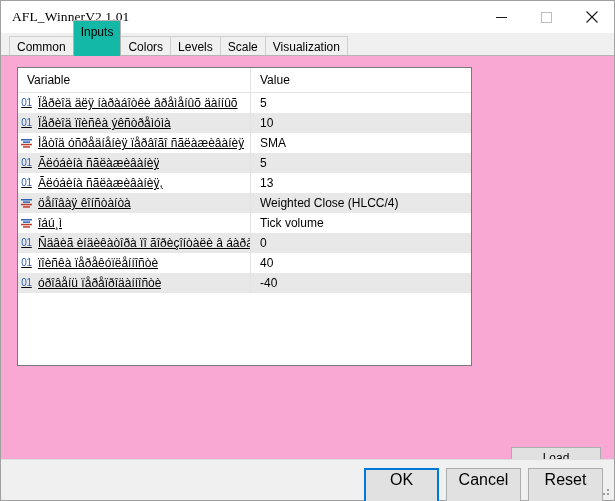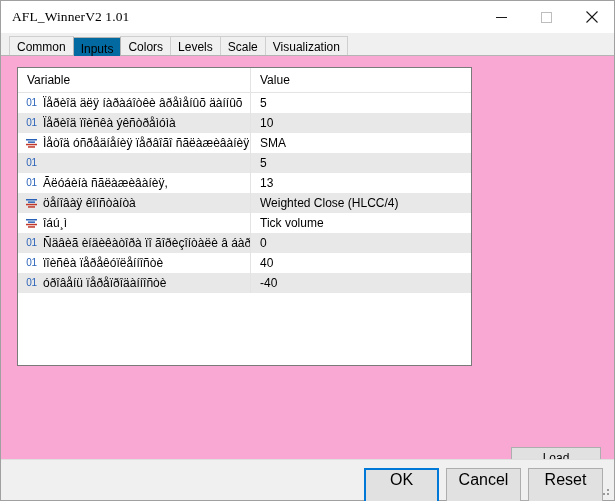--- a/index.html
+++ b/index.html
@@ -76,23 +76,23 @@
     font-size: 12px;
     background: #f0f0f0;
     border: 1px solid #cfcfcf;
     border-bottom: none;
     margin-right: -1px;
     box-sizing: border-box;
     white-space: nowrap;
     color: #000;
   }
   .tab.active {
-    background: #0369a1;
+    background: #14b8a6;
     border-color: #b4b4b4;
-    height: 19px;
+    height: 36px;
     line-height: 22px;
     position: relative;
     z-index: 3;
     font-weight: normal;
   }
   #tab-strip::after {
     content: "";
     position: absolute;
     left: 0; right: 0; bottom: 0;
     height: 0px;
@@ -137,23 +137,23 @@
     height: 20px;
     align-items: stretch;
   }
   .tbl-row.odd { background: #ffffff; }
   .tbl-row.even { background: #e8e8e8; }
   .cell-var {
     width: 232px;
     flex: 0 0 232px;
     display: flex;
     align-items: center;
-    padding-left: 5px;
     box-sizing: border-box;
     overflow: hidden;
+    text-decoration: underline;
   }
   .cell-val {
     flex: 1;
     display: flex;
     align-items: center;
     padding-left: 9px;
     box-sizing: border-box;
     border-left: 1px solid #e3e3e3;
     font-size: 12px;
     white-space: nowrap;
@@ -314,20 +314,21 @@
               </div>
               <span class="var-label">Ìåòîä óñðåäíåíèÿ ïåðâîãî ñãëàæèâàíèÿ</span>
             </div>
             <div class="cell-val">SMA</div>
           </div>
           <div class="tbl-row even">
             <div class="cell-var">
               <div class="row-icon">
                 <span class="icon-int">01</span>
               </div>
+              <span class="var-label">Ãëóáèíà  ñãëàæèâàíèÿ</span>
             </div>
             <div class="cell-val">5</div>
           </div>
           <div class="tbl-row odd">
             <div class="cell-var">
               <div class="row-icon">
                 <span class="icon-int">01</span>
               </div>
               <span class="var-label">Ãëóáèíà ñãëàæèâàíèÿ,</span>
             </div>

